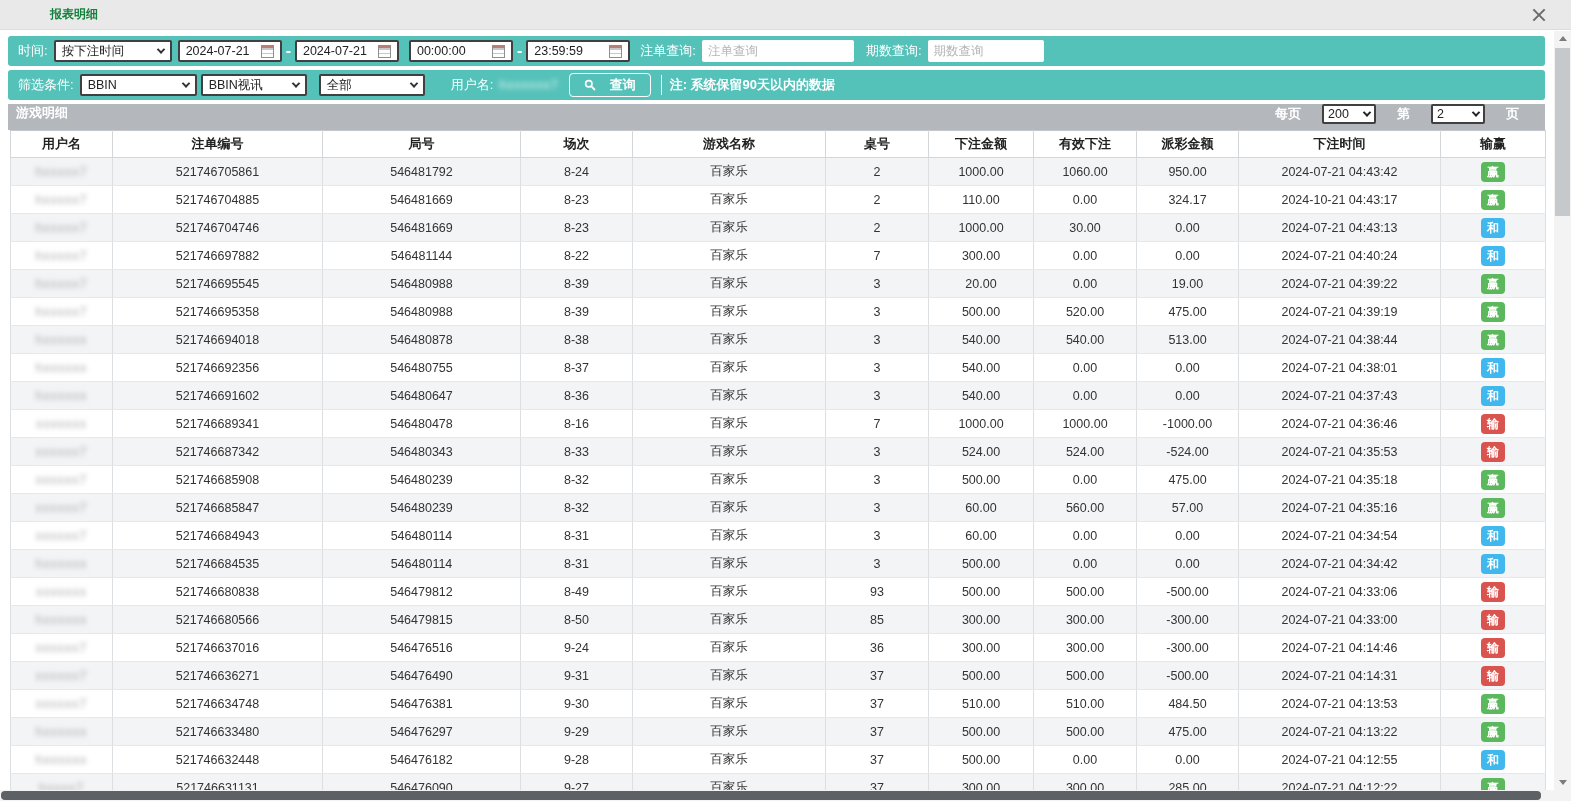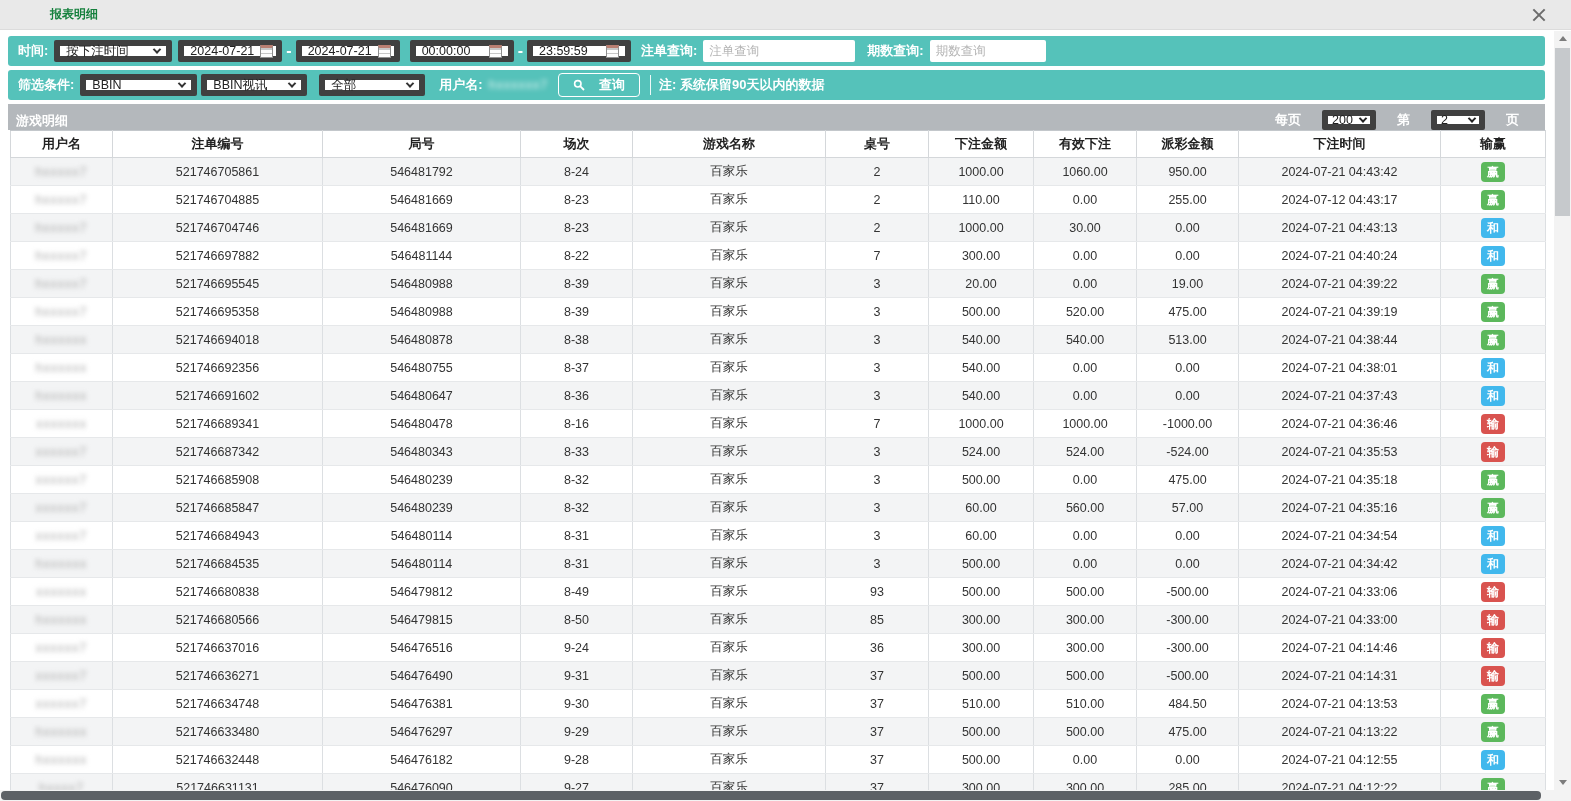--- a/index.html
+++ b/index.html
@@ -41,25 +41,25 @@
   .tealbar {
     width: 1537px; height: 30px;
     background: #55c2ba;
     border-radius: 3px;
     display: flex; align-items: center;
     padding: 0 8px;
     margin-bottom: 4px;
     color: #fff;
   }
   .tealbar.second { margin-top: 0; }
-  .flabel { font-size: 13px; font-weight: bold; color: #fff; margin: 0 6px 0 2px; white-space: nowrap; }
+  .flabel { font-size: 13px; font-weight: normal; color: #fff; margin: 0 6px 0 2px; white-space: nowrap; }
   .dash { color: #fff; font-weight: bold; margin: 0 4px; }
 
   .sel, .datebox, .txtinput {
-    height: 22px; background: #fff; border: 6px solid #404040; border-radius: 2px;
+    height: 22px; background: #fff; border: 2px solid #404040; border-radius: 2px;
     display: flex; align-items: center;
     font-size: 12.5px; color: #222;
     padding: 0 6px; position: relative;
     cursor: pointer;
   }
   .sel .val { flex: 1; overflow: hidden; white-space: nowrap; }
   .chev {
     width: 6px; height: 6px;
     border-right: 2px solid #333; border-bottom: 2px solid #333;
     transform: rotate(45deg) translate(-1px,-1px);
@@ -90,21 +90,21 @@
     display: flex; align-items: center; gap: 14px;
     padding: 0 14px; cursor: pointer;
   }
   .vdivider { width: 1px; height: 20px; background: rgba(255,255,255,.9); margin: 0 8px 0 10px; }
   .note { font-size: 13px; font-weight: bold; color: #fff; white-space: nowrap; }
 
   
   .sectionbar {
     width: 1537px; height: 26px;
     background: #b4b8bc;
-    display: flex; align-items: flex-end; justify-content: space-between;
+    display: flex; align-items: flex-start; justify-content: space-between;
     padding: 0 10px 0 8px;
     margin-top: 2px;
   }
   .sectionbar .sec-title { color: #fff; font-size: 13px; font-weight: bold; }
   .pager { display: flex; align-items: center; gap: 21px; padding-right: 16px; }
   .pager .plabel { color: #fff; font-size: 13px; font-weight: bold; }
   .pager .sel { width: 54px; height: 20px; padding: 0 4px; }
   .pager .chev { border-color: #222; margin-left: 4px; }
 
   
@@ -215,21 +215,21 @@
       </div>
       <div class="sel" style="width:106px;margin-left:4px">
         <span class="val">BBIN视讯</span>
         <i class="chev"></i>
       </div>
       <div class="sel" style="width:106px;margin-left:12px">
         <span class="val">全部</span>
         <i class="chev"></i>
       </div>
 
-      <span class="flabel" style="margin-left:14px">用户名:</span>
+      <span class="flabel" style="margin-left:26px">用户名:</span>
       <span class="censored-inline">hxxxxxx7</span>
 
       <button class="search-btn">
         <svg width="12" height="12" viewBox="0 0 12 12">
           <circle cx="4.8" cy="4.8" r="3.2" fill="none" stroke="#fff" stroke-width="1.6"></circle>
           <line x1="7.4" y1="7.4" x2="11" y2="11" stroke="#fff" stroke-width="1.8"></line>
         </svg>
         <span>查询</span>
       </button>
 
@@ -299,22 +299,22 @@
           </tr>
           <tr>
             <td><span class="censored">hxxxxx7</span></td>
             <td>521746704885</td>
             <td>546481669</td>
             <td>8-23</td>
             <td>百家乐</td>
             <td>2</td>
             <td>110.00</td>
             <td>0.00</td>
-            <td>255.00</td>
-            <td>2024-07-12 04:43:17</td>
+            <td>324.17</td>
+            <td>2024-10-21 04:43:17</td>
             <td><span class="badge" style="background: rgb(92, 184, 92);">赢</span></td>
           </tr>
           <tr>
             <td><span class="censored">hxxxxx7</span></td>
             <td>521746704746</td>
             <td>546481669</td>
             <td>8-23</td>
             <td>百家乐</td>
             <td>2</td>
             <td>1000.00</td>

